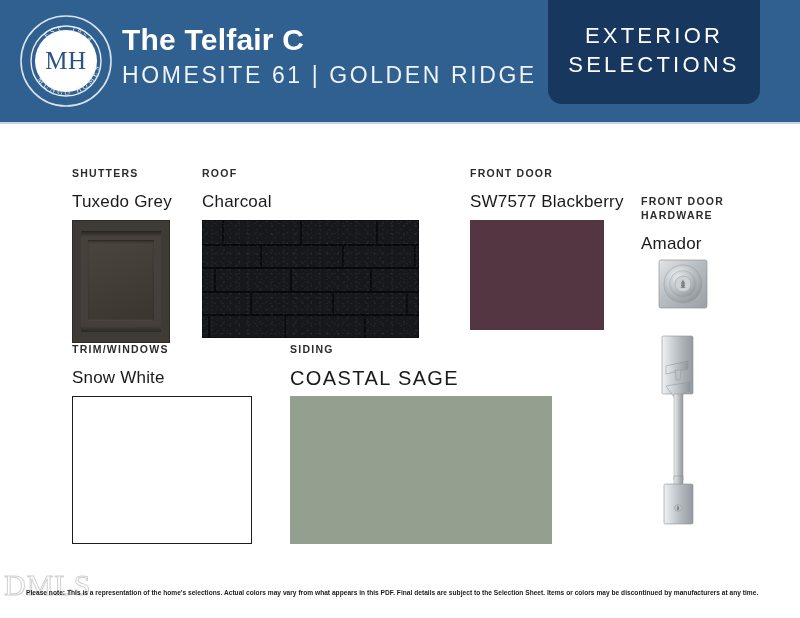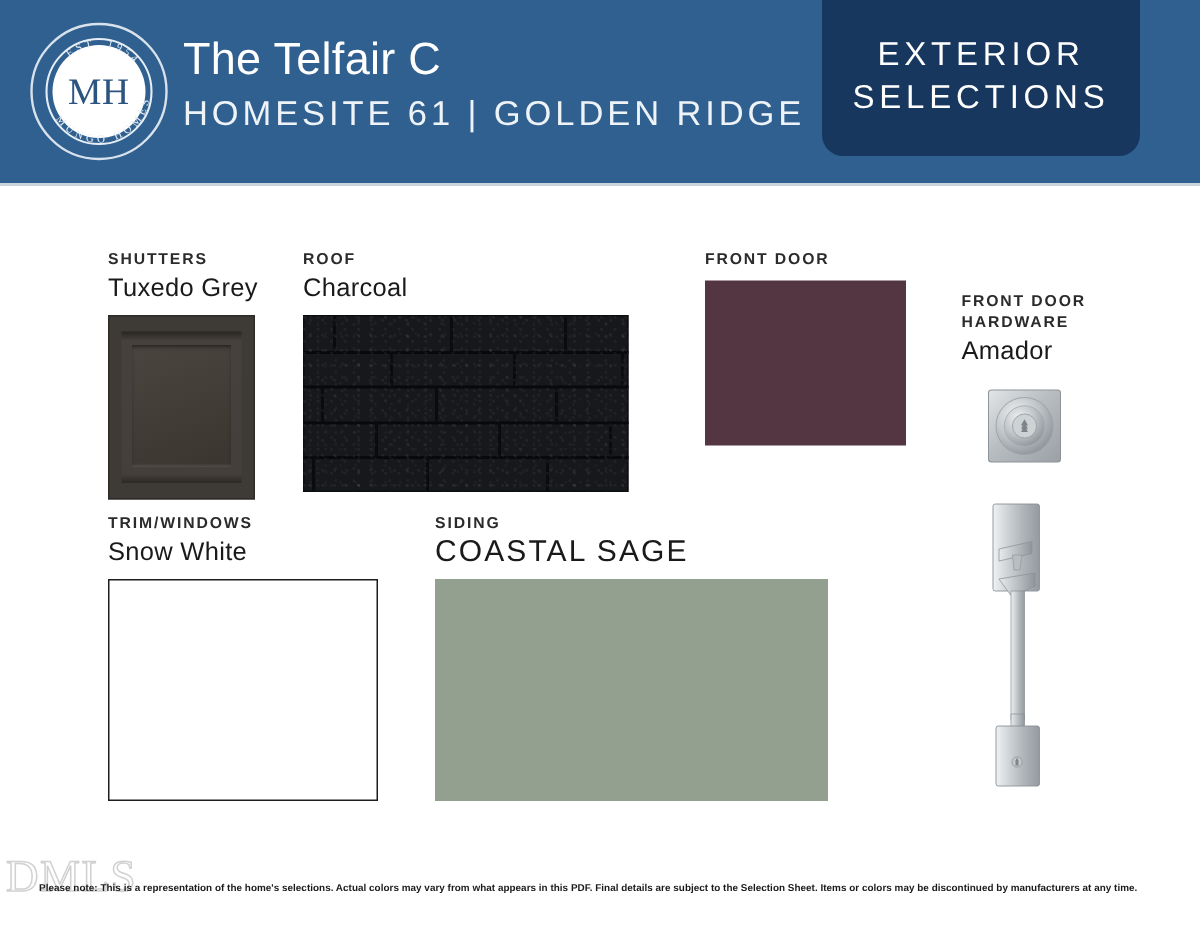--- a/index.html
+++ b/index.html
@@ -40,21 +40,21 @@
     width: 96px; height: 96px;
   }
 
   #title-block {
     position: absolute;
     left: 122px; top: 22px;
     width: 400px;
   }
   #home-title {
     font-size: 30px;
-    font-weight: 400;
+    font-weight: 700;
     color: #ffffff;
     letter-spacing: 0.2px;
     line-height: 36px;
     white-space: nowrap;
   }
   #home-subtitle {
     margin-top: 6px;
     font-size: 23px;
     font-weight: 300;
     color: #eef3f8;
@@ -104,21 +104,21 @@
     white-space: nowrap;
     text-transform: uppercase;
   }
   .val {
     font-size: 17px;
     font-weight: 400;
     color: #1a1a1a;
     line-height: 22px;
     letter-spacing: 0.2px;
     white-space: nowrap;
-    margin-top: 1px;
+    margin-top: 11px;
   }
   .val.caps { letter-spacing: 1.4px; font-size: 20px; }
 
   .swatch { margin-top: 7px; }
 
   
   #shutter-swatch {
     width: 98px; height: 123px;
     background: #3e3a36;
     position: relative;
@@ -299,20 +299,21 @@
             <i style="left:92px"></i>
             <i style="left:172px"></i>
           </div>
         <div class="grain"></div>
       </div>
     </div>
   </div>
 
   <div class="item" style="left:470px; top:42px;">
     <div class="cat">FRONT DOOR</div>
+    <div class="val">SW7577 Blackberry</div>
     <div class="swatch">
       <div id="door-swatch"></div>
     </div>
   </div>
 
   <div class="item" style="left:641px; top:70px;">
     <div class="cat">FRONT DOOR</div>
     <div class="cat">HARDWARE</div>
     <div class="val">Amador</div>
   </div>

